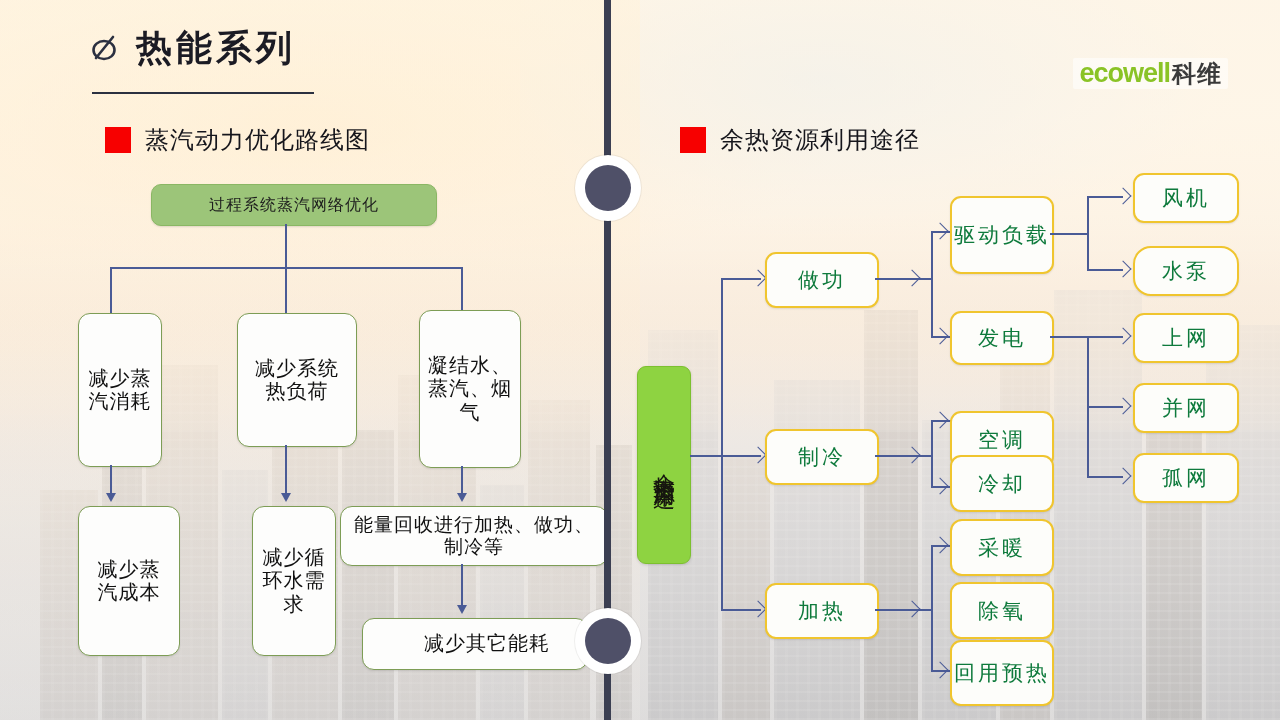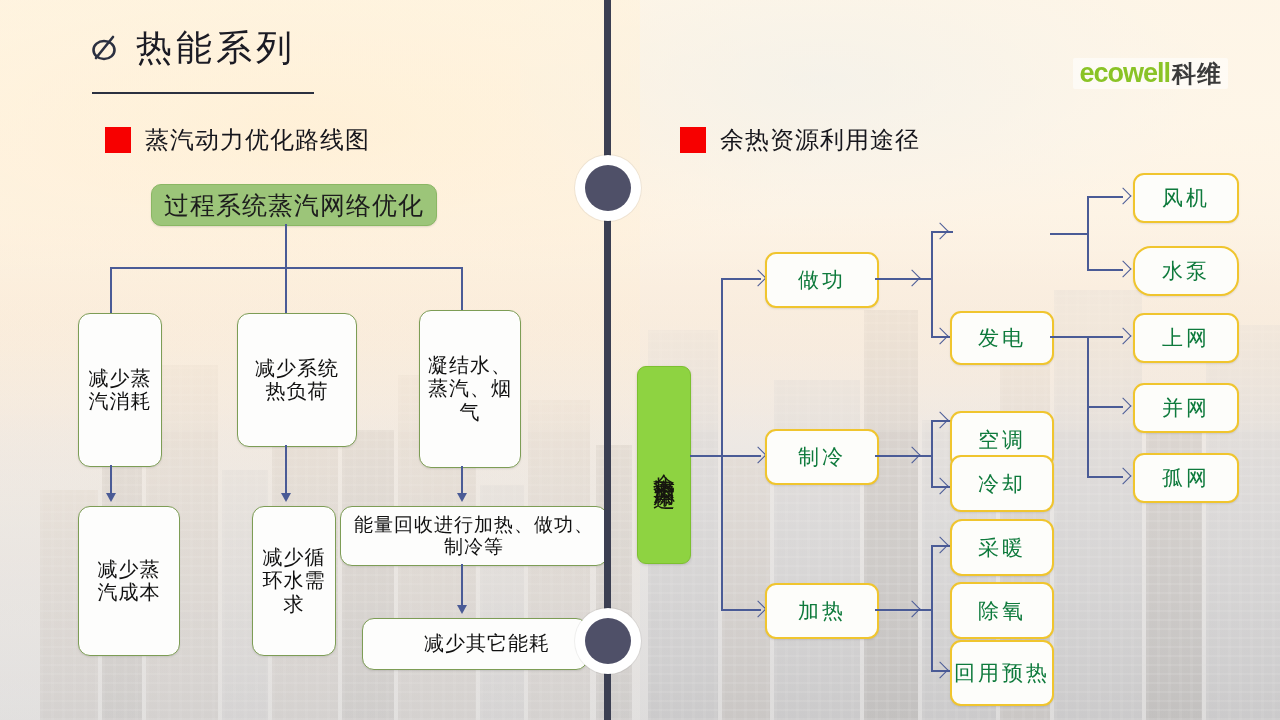--- a/index.html
+++ b/index.html
@@ -31,21 +31,21 @@
       repeating-linear-gradient(0deg, rgba(255,255,255,.16) 0 2px, rgba(0,0,0,0) 2px 9px),
       repeating-linear-gradient(90deg, rgba(255,255,255,.10) 0 3px, rgba(0,0,0,0) 3px 11px);
   }
   .bg-wash{position:absolute;inset:0;background:linear-gradient(180deg,rgba(255,247,233,.72) 0%,rgba(255,247,235,.62) 28%,rgba(250,243,235,.55) 48%,rgba(243,241,240,.52) 70%,rgba(236,235,235,.50) 100%);}
   .bg-wash2{position:absolute;left:0;top:0;width:640px;height:720px;background:linear-gradient(180deg,rgba(255,242,218,.55),rgba(255,238,214,.30) 45%,rgba(236,233,231,.30));}
 
   
   .title-row{position:absolute;left:88px;top:30px;display:flex;align-items:center;gap:14px;}
   .phi-icon{width:34px;height:34px;position:relative;}
   .phi-icon svg{display:block;}
-  .page-title{font-size:36px;font-weight:normal;color:#1b1b24;letter-spacing:4px;line-height:1;}
+  .page-title{font-size:36px;font-weight:bold;color:#1b1b24;letter-spacing:4px;line-height:1;}
   .title-rule{position:absolute;left:92px;top:92px;width:222px;height:2px;background:#2b3040;}
 
   .logo{position:absolute;right:52px;top:58px;display:flex;align-items:baseline;
         background:rgba(255,255,255,.55);padding:2px 6px;border-radius:2px;}
   .logo-eco{font-size:27px;font-weight:bold;color:#8ac326;letter-spacing:-1px;line-height:1;}
   .logo-cn{font-size:24px;font-weight:bold;color:#3a3a3a;line-height:1;margin-left:2px;letter-spacing:1px;}
 
   
   .sec-head{position:absolute;display:flex;align-items:center;gap:14px;}
   .sec-bullet{width:26px;height:26px;background:#f70000;}
@@ -56,21 +56,21 @@
   
   .line{position:absolute;background:#4a5b96;}
   .vline{width:1.6px;}
   .hline{height:1.6px;}
   .arrow{position:absolute;width:0;height:0;}
   .arrow.down{border-left:5px solid transparent;border-right:5px solid transparent;border-top:9px solid #4a5b96;}
   .arrow-open{position:absolute;width:11px;height:11px;border-right:1.6px solid #4a5b96;border-top:1.6px solid #4a5b96;transform:rotate(45deg);}
 
   
   .gbox{position:absolute;background:#9cc579;border:1px solid #8ab764;border-radius:10px;
-        display:flex;align-items:center;justify-content:center;color:#1d1d1d;font-size:25px;letter-spacing:1px;
+        display:flex;align-items:center;justify-content:center;color:#1d1d1d;font-size:16px;letter-spacing:1px;
         box-shadow:0 1px 2px rgba(0,0,0,.12);}
   .wbox{position:absolute;background:#fdfdfc;border:1px solid #7d9d55;border-radius:12px;
         display:flex;align-items:center;justify-content:center;text-align:center;
         color:#111;font-size:20px;line-height:1.16;letter-spacing:1px;
         box-shadow:0 1px 2px rgba(0,0,0,.10);}
 
   
   .divider{position:absolute;left:604px;top:0;width:7px;height:720px;background:#3b3f52;}
   .node{position:absolute;left:575px;width:66px;height:66px;border-radius:50%;background:#ffffff;
         box-shadow:0 0 0 1px rgba(0,0,0,.06);display:flex;align-items:center;justify-content:center;}
@@ -202,20 +202,21 @@
   <div class="ybox" style="left:765px;top:583px;width:110px;height:52px;">加热</div>
 
   <div class="line hline" style="left:875px;top:278px;width:57px;"></div>
   <div class="arrow-open" style="left:906px;top:272px;"></div>
   <div class="line vline" style="left:931px;top:231px;height:106px;"></div>
   <div class="line hline" style="left:931px;top:231px;width:22px;"></div>
   <div class="arrow-open" style="left:934px;top:225px;"></div>
   <div class="line hline" style="left:931px;top:336px;width:22px;"></div>
   <div class="arrow-open" style="left:934px;top:330px;"></div>
 
+  <div class="ybox" style="left:950px;top:196px;width:100px;height:74px;line-height:1.25;">驱动负载</div>
   <div class="ybox" style="left:950px;top:311px;width:100px;height:50px;">发电</div>
 
   <div class="line hline" style="left:1050px;top:233px;width:38px;"></div>
   <div class="line vline" style="left:1087px;top:196px;height:74px;"></div>
   <div class="line hline" style="left:1087px;top:196px;width:36px;"></div>
   <div class="arrow-open" style="left:1117px;top:190px;"></div>
   <div class="line hline" style="left:1087px;top:269px;width:36px;"></div>
   <div class="arrow-open" style="left:1117px;top:263px;"></div>
 
   <div class="ybox" style="left:1133px;top:173px;width:102px;height:46px;">风机</div>

